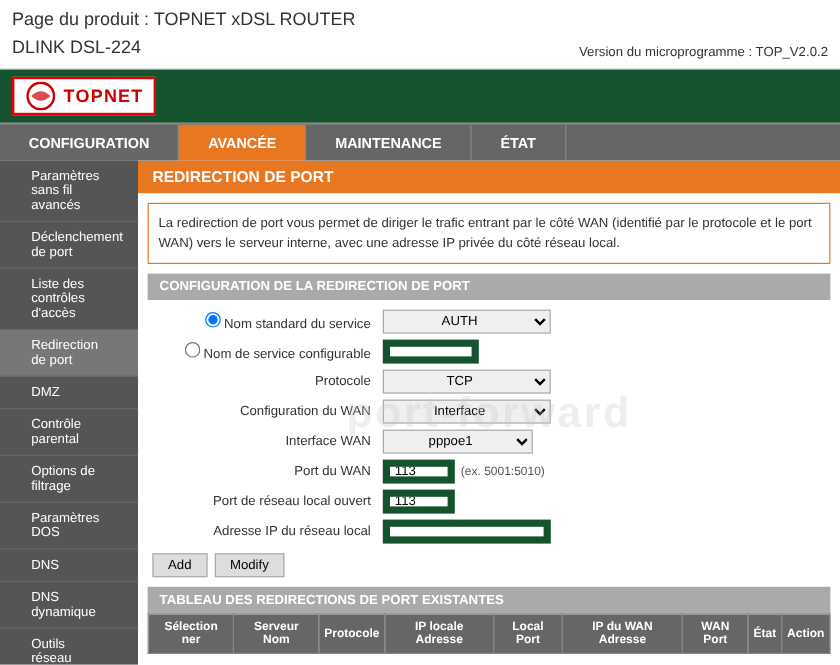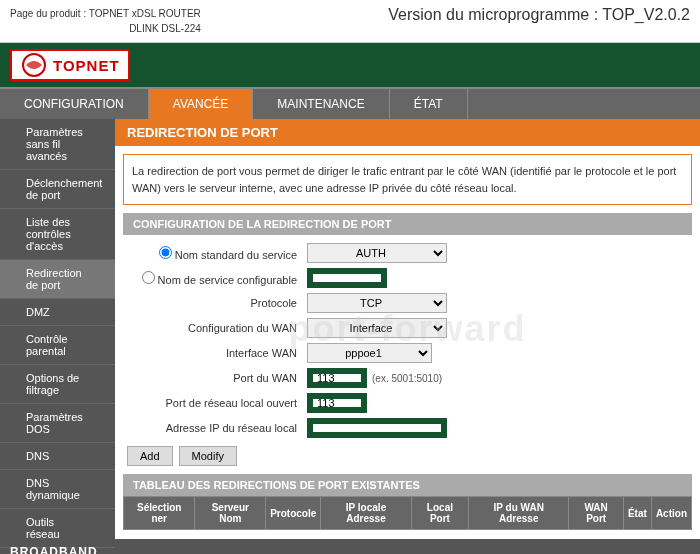--- a/index.html
+++ b/index.html
@@ -1,32 +1,32 @@
 <!DOCTYPE html>
 <html><head>
   <meta charset="utf-8">
   <style>
     * { margin: 0; padding: 0; box-sizing: border-box; }
     body { font-family: Arial, sans-serif; font-size: 12px; background: #fff; width: 700px; height: 554px; overflow: hidden; }
 
     
     .header { background: #fff; padding: 6px 10px; display: flex; justify-content: space-between; align-items: flex-start; border-bottom: 1px solid #ccc; }
-    .header-left { font-size: 10px; color: #333; line-height: 1.5; text-align: right; }
-    .header-right { font-size: 16px; color: #333; }
+    .header-left { font-size: 15px; color: #333; line-height: 1.5; }
+    .header-right { font-size: 11px; color: #333; margin-top: 32px; }
 
     
     .logo-bar { background: #14532d; padding: 6px 10px; border-bottom: 2px solid #888; }
     .topnet-logo { background: #fff; border: 2px solid #e60000; display: inline-flex; align-items: center; padding: 2px 8px; gap: 5px; }
     .topnet-logo .logo-icon { width: 28px; height: 24px; position: relative; }
     .topnet-logo .logo-icon svg { width: 28px; height: 24px; }
     .topnet-logo .logo-text { font-weight: bold; font-size: 15px; color: #cc0000; letter-spacing: 1px; }
 
     
     .nav-tabs { display: flex; background: #666; }
-    .nav-tab { padding: 8px 24px; font-size: 12px; font-weight: normal; color: #fff; cursor: pointer; border-right: 1px solid #888; text-transform: uppercase; }
+    .nav-tab { padding: 8px 24px; font-size: 12px; font-weight: bold; color: #fff; cursor: pointer; border-right: 1px solid #888; text-transform: uppercase; }
     .nav-tab.active { background: #e87722; color: #fff; }
 
     
     .main-layout { display: flex; height: 420px; }
 
     
     .sidebar { width: 115px; background: #555; flex-shrink: 0; }
     .sidebar-item { padding: 7px 26px; color: #fff; font-size: 11px; border-bottom: 1px solid #666; cursor: pointer; }
     .sidebar-item.active { background: #777; }
 
@@ -37,21 +37,21 @@
     .page-title-bar { background: #e87722; padding: 6px 12px; }
     .page-title-bar h2 { color: #fff; font-size: 13px; font-weight: bold; text-transform: uppercase; }
 
     
     .description-box { border: 1px solid #e87722; margin: 8px; padding: 8px; font-size: 11px; color: #333; line-height: 1.5; }
 
     
     .section-header { background: #aaa; padding: 5px 10px; font-size: 11px; font-weight: bold; color: #fff; text-transform: uppercase; margin: 0 8px 8px 8px; }
 
     
-    .form-area { padding: 0 12px; }
+    .form-area { padding: 0 24px; }
     .form-row { display: flex; align-items: center; margin-bottom: 5px; }
     .form-row label { width: 180px; text-align: right; padding-right: 10px; font-size: 11px; color: #333; }
     .form-row input[type="text"] { border: 6px solid #14532d; padding: 2px 4px; font-size: 11px; height: 20px; }
     .form-row select { border: 1px solid #aaa; padding: 2px; font-size: 11px; height: 20px; text-align: center; }
     .form-row .hint { font-size: 10px; color: #555; margin-left: 5px; }
 
     
     .btn-row { display: flex; gap: 6px; margin: 8px 12px; }
     .btn { padding: 3px 12px; font-size: 11px; background: #ddd; border: 1px solid #aaa; cursor: pointer; }
 

